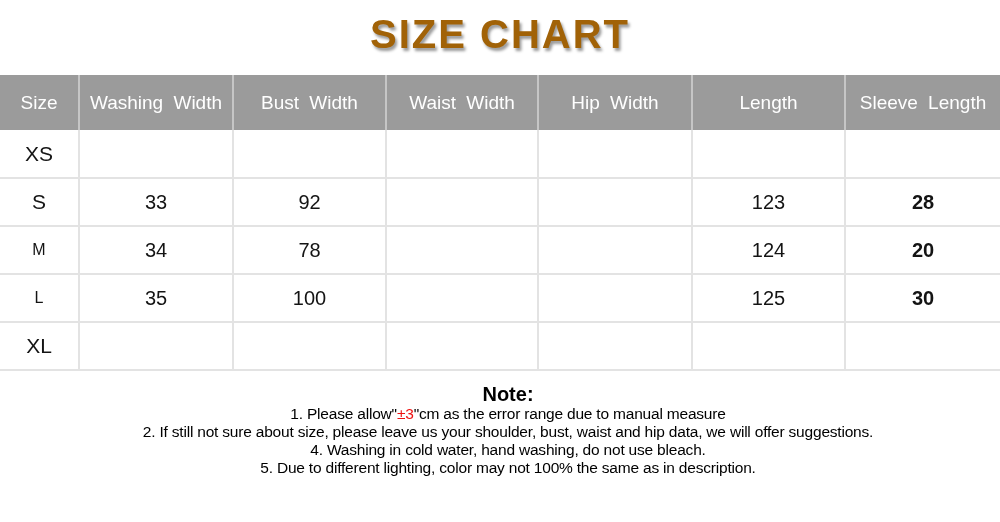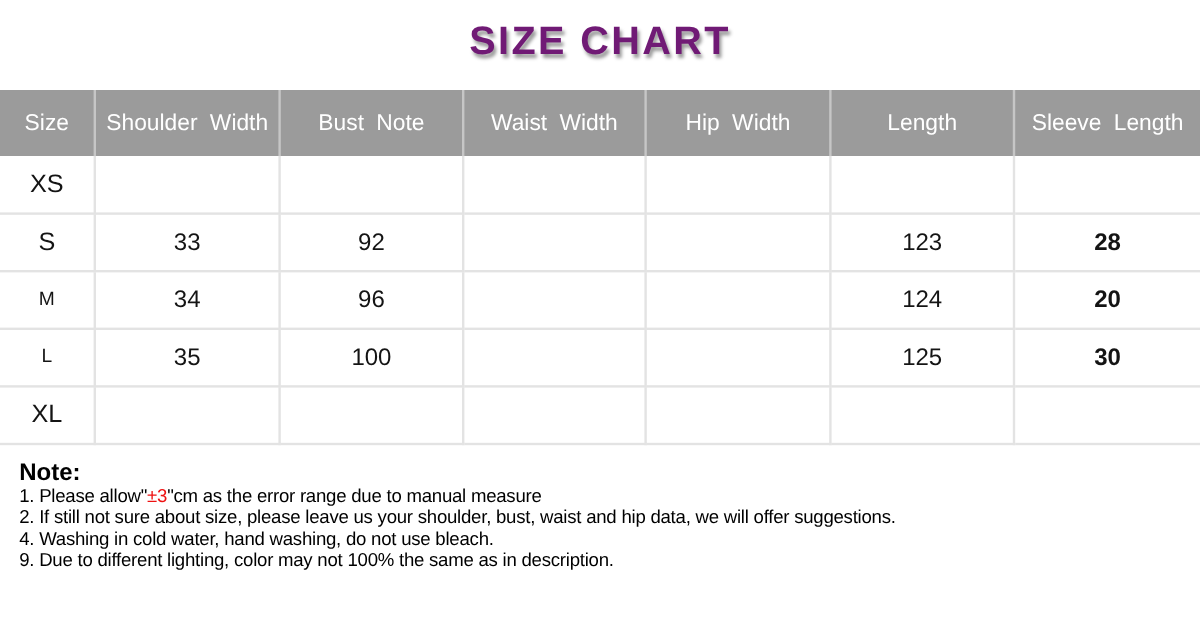--- a/index.html
+++ b/index.html
@@ -3,43 +3,43 @@
 <meta charset="utf-8">
 <style>
   * { margin:0; padding:0; box-sizing:border-box; }
   body { background:#fff; }
   .page {
     width:1000px; height:522px; background:#ffffff; overflow:hidden;
     font-family:"Liberation Sans", sans-serif; position:relative;
   }
   .title {
     padding-top:15px; text-align:center;
-    font-size:33px; line-height:38px; font-weight:700; letter-spacing:2px;
-    color:#701a75; text-shadow:2px 3px 3px rgba(0,0,0,0.40);
+    font-size:40px; line-height:38px; font-weight:700; letter-spacing:2px;
+    color:#a16207; text-shadow:2px 3px 3px rgba(0,0,0,0.40);
   }
   table.size-chart {
     width:1000px; margin-top:22px;
     border-collapse:collapse; table-layout:fixed;
   }
   table.size-chart th {
     background:#9b9b9b; color:#ffffff; font-weight:400;
     font-size:19px; height:55px; text-align:center;
     word-spacing:5px; border-right:2px solid #c6c6c6;
   }
   table.size-chart th:last-child { border-right:none;margin-left:24px; }
   table.size-chart td {
     height:48px; text-align:center; vertical-align:middle;
     font-size:20px; color:#141414; background:#ffffff;
     border-bottom:2px solid #e3e3e3; border-right:2px solid #e3e3e3;
   }
   table.size-chart td:last-child { border-right:none;font-weight:bold; }
   table.size-chart tbody tr td:first-child { font-size:21px; }
   table.size-chart tbody tr:nth-child(3) td:first-child,
   table.size-chart tbody tr:nth-child(4) td:first-child { font-size:16px; }
-  .notes { margin:12px 0 0 16px; color:#000; }
+  .notes { margin:12px 0 0 16px; color:#000;text-align:center; }
   .notes-heading { font-size:20px; font-weight:700; line-height:22px; }
   .note-line { font-size:15.5px; line-height:18px; letter-spacing:-0.2px; }
   .note-highlight { color:#ee1111; }
 </style>
 </head>
 <body>
 
 <div class="page">
 
   <div class="title">SIZE CHART</div>
@@ -50,22 +50,22 @@
         <col style="width:154px">
         <col style="width:153px">
       <col style="width:152px">
         <col style="width:154px">
         <col style="width:153px">
       <col style="width:155px">
     </colgroup>
     <thead>
       <tr>
         <th>Size</th>
-        <th>Shoulder Width</th>
-        <th>Bust Note</th>
+        <th>Washing Width</th>
+        <th>Bust Width</th>
         <th>Waist Width</th>
         <th>Hip Width</th>
         <th>Length</th>
         <th>Sleeve Length</th>
       </tr>
     </thead>
     <tbody>
       <tr>
         <td>XS</td>
         <td></td>
@@ -80,21 +80,21 @@
         <td>33</td>
         <td>92</td>
         <td></td>
         <td></td>
         <td>123</td>
         <td>28</td>
       </tr>
       <tr>
         <td>M</td>
         <td>34</td>
-        <td>96</td>
+        <td>78</td>
         <td></td>
         <td></td>
         <td>124</td>
         <td>20</td>
       </tr>
       <tr>
         <td>L</td>
         <td>35</td>
         <td>100</td>
         <td></td>
@@ -112,16 +112,16 @@
         <td></td>
       </tr>
     </tbody>
   </table>
 
   <div class="notes">
     <div class="notes-heading">Note:</div>
     <div class="note-line"><span>1. Please allow"</span><span class="note-highlight">±3</span><span>"cm as the error range due to manual measure</span></div>
     <div class="note-line">2. If still not sure about size, please leave us your shoulder, bust, waist and hip data, we will offer suggestions.</div>
     <div class="note-line">4. Washing in cold water, hand washing, do not use bleach.</div>
-    <div class="note-line">9. Due to different lighting, color may not 100% the same as in description.</div>
+    <div class="note-line">5. Due to different lighting, color may not 100% the same as in description.</div>
   </div>
 
 </div>
 
 </body></html>

